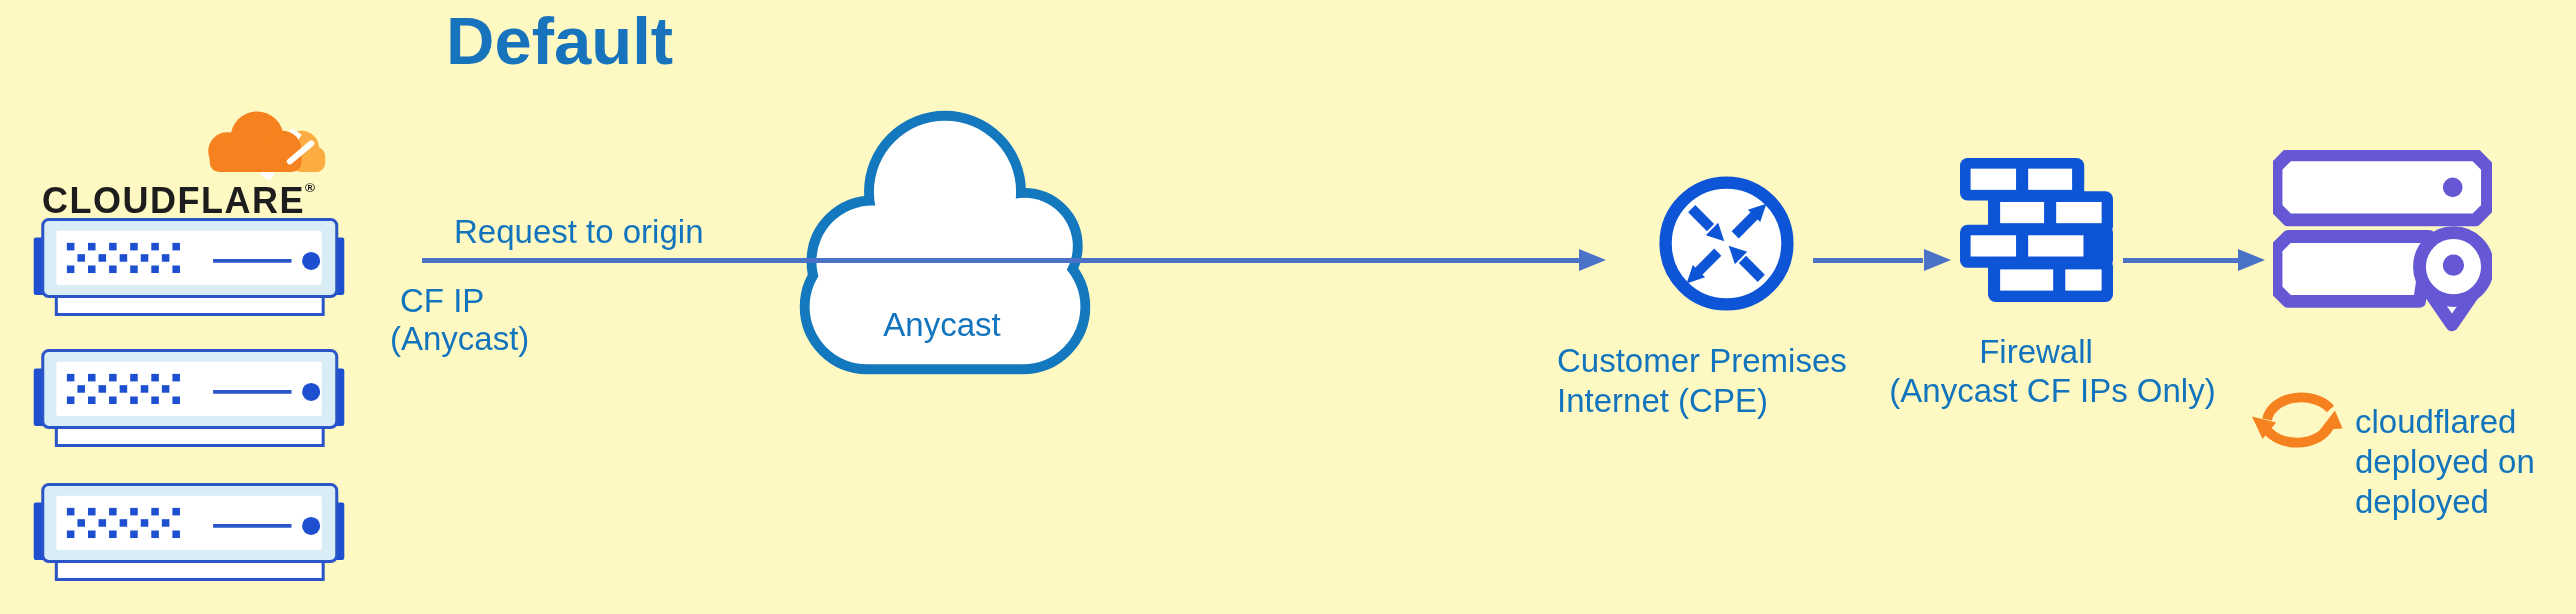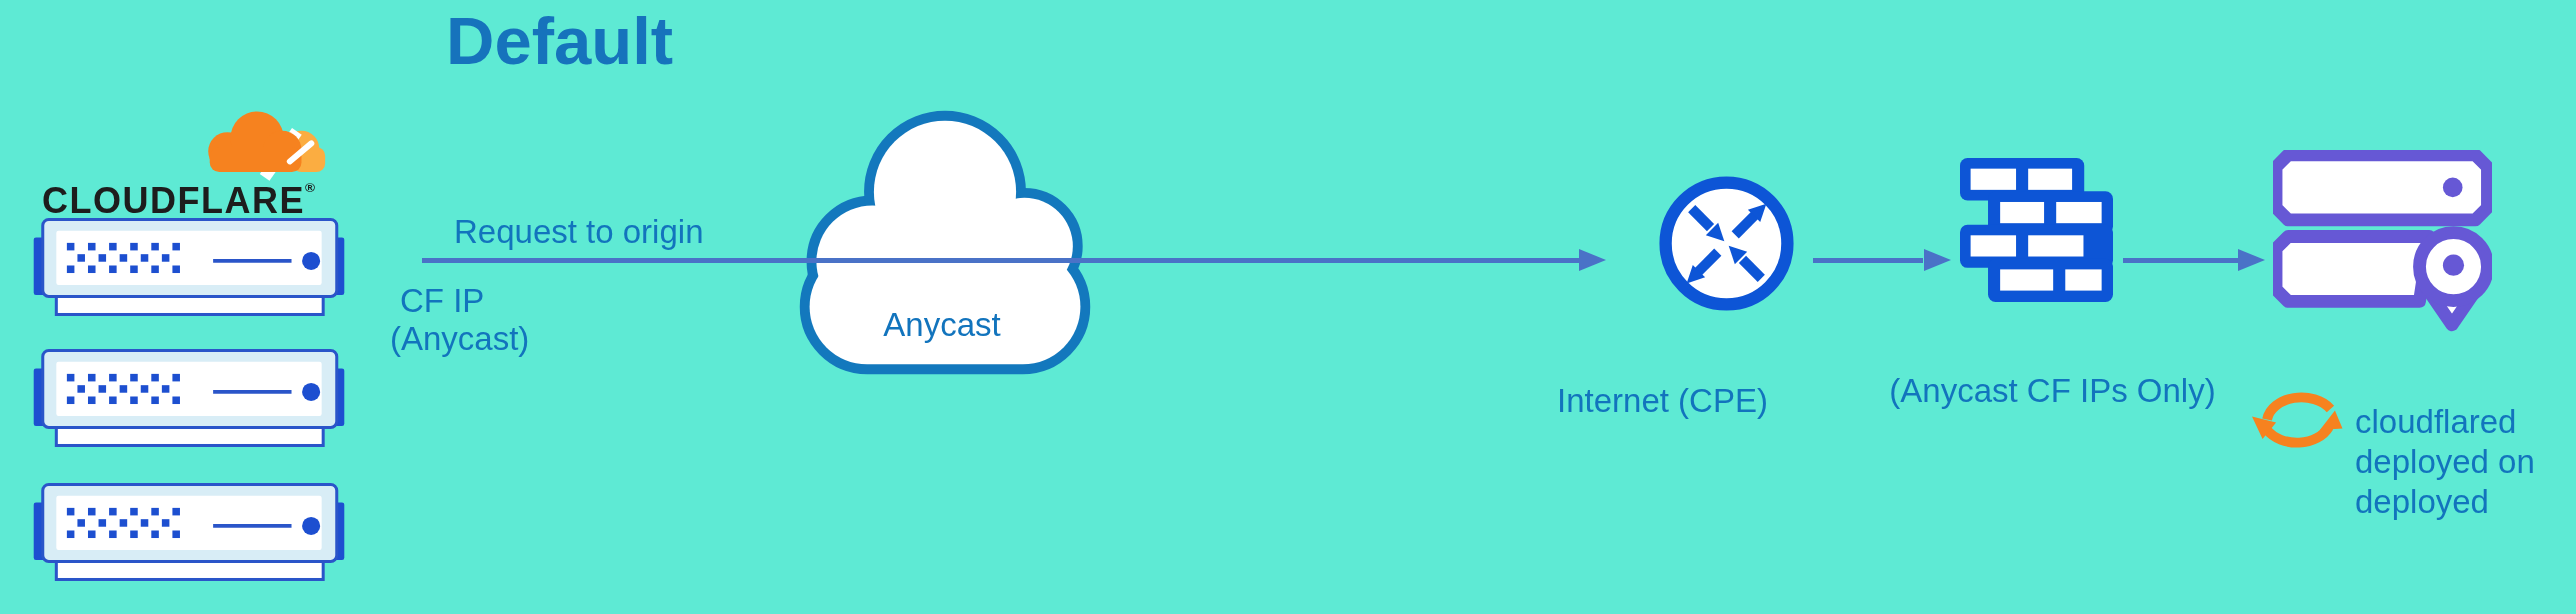--- a/index.html
+++ b/index.html
@@ -1,17 +1,17 @@
 <!DOCTYPE html>
 <html style="font-size:12px"><head>
 <meta charset="utf-8">
 <style>
   html,body{margin:0;padding:0;background:#ffffff;}
   body{width:2576px;height:614px;font-family:"Liberation Sans",sans-serif;}
-  .canvas{position:relative;width:2576px;height:614px;background:#5eead4;overflow:hidden;}
+  .canvas{position:relative;width:2576px;height:614px;background:#fef9c3;overflow:hidden;}
   .abs{position:absolute;}
   .title{left:446px;top:1.5px;font-size:67px;font-weight:600;color:#1673bc;letter-spacing:0;}
   .lbl{font-size:33px;color:#1274bd;line-height:1.15;white-space:nowrap;}
   .wordmark{left:42px;top:180px;width:303px;text-align:left;font-size:36px;font-weight:800;
             letter-spacing:1.5px;color:#1d1d1d;white-space:nowrap;}
   .wordmark sup{font-size:13.6px;font-weight:700;vertical-align:21px;}
   .hline{background:#4a72c7;height:5.3px;}
   .arrowhead{width:0;height:0;border-top:11.4px solid transparent;border-bottom:11.4px solid transparent;
              border-left:27px solid #4a72c7;}
   .ctr{text-align:center;}
@@ -113,20 +113,21 @@
       <polygon points="97,97 88.5,71.5 71.5,88.5" stroke="none"></polygon>
       <line x1="112" y1="88" x2="140" y2="60"></line>
       <polygon points="155,45 146.5,70.5 129.5,53.5" stroke="none"></polygon>
       <line x1="88" y1="112" x2="60" y2="140"></line>
       <polygon points="45,155 70.5,146.5 53.5,129.5" stroke="none"></polygon>
       <line x1="148" y1="148" x2="122" y2="122"></line>
       <polygon points="103,103 128.5,111.5 111.5,128.5" stroke="none"></polygon>
     </g>
   </svg>
 
+  <div class="abs lbl" style="left:1557px;top:342px">Customer Premises</div>
   <div class="abs lbl" style="left:1557px;top:382px">Internet (CPE)</div>
 
   <div class="abs hline" style="left:1813px;top:258px;width:110px"></div>
   <div class="abs arrowhead" style="left:1924px;top:249px"></div>
 
   <svg class="abs" style="left:1960px;top:158px" width="153" height="144" viewBox="0 0 202 190">
     <g fill="#0d55d6">
       <rect x="0" y="0" width="164" height="56" rx="10"></rect>
       <rect x="37" y="44" width="165" height="56" rx="10"></rect>
       <rect x="0" y="88" width="202" height="57" rx="10"></rect>
@@ -137,20 +138,21 @@
       <rect x="90" y="14" width="58" height="28"></rect>
       <rect x="53" y="58" width="58" height="28"></rect>
       <rect x="127" y="58" width="60" height="28"></rect>
       <rect x="14" y="102" width="60" height="28"></rect>
       <rect x="90" y="102" width="73" height="28"></rect>
       <rect x="53" y="147" width="70" height="28"></rect>
       <rect x="139" y="147" width="48" height="28"></rect>
     </g>
   </svg>
 
+  <div class="abs lbl ctr" style="left:1936px;top:333px;width:200px">Firewall</div>
   <div class="abs lbl ctr" style="left:1882px;top:372px;width:341px">(Anycast CF IPs Only)</div>
 
   <div class="abs hline" style="left:2123px;top:258px;width:115px"></div>
   <div class="abs arrowhead" style="left:2238px;top:249px"></div>
 
   <svg class="abs" style="left:2273px;top:150px" width="219" height="182" viewBox="0 0 290 240">
     <g stroke="#6658d5" stroke-width="17" fill="#ffffff" stroke-linejoin="round">
       <path d="M20 6 H268 L284 22 V76 L268 92 H20 L4 76 V22 Z"></path>
     </g>
     <circle cx="238" cy="49" r="13" fill="#6658d5"></circle>

